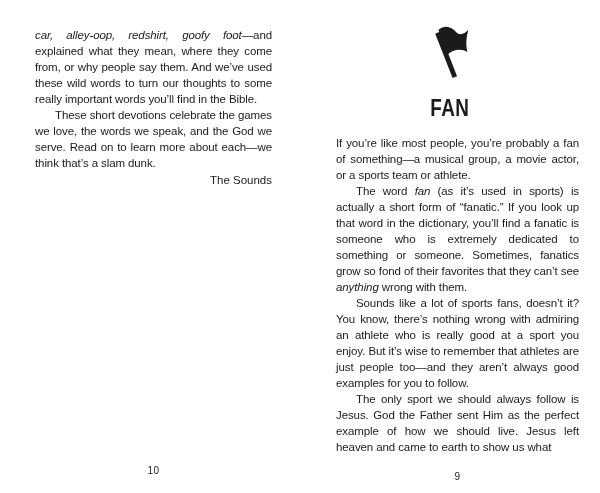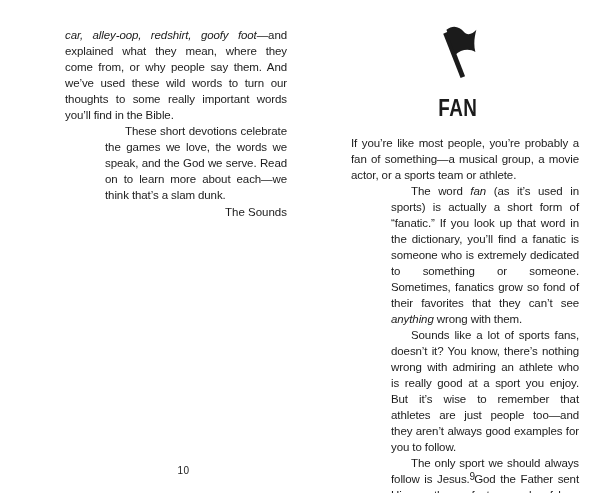--- a/index.html
+++ b/index.html
@@ -11,37 +11,36 @@
   body{
     width:600px;height:493px;
     font-family:"Liberation Sans",sans-serif;
     color:var(--ink);
     overflow:hidden;
   }
   .spread{
     display:flex;
     width:600px;height:404px;
     background:var(--paper);
-    padding-left:30px;
   }
   .page{
     position:relative;
     width:300px;height:493px;
   }
   
   .page-left .body-text{
     padding:27px 28px 0 35px;
   }
   .body-text p.para{
     font-size:11.5px;
     line-height:16px;
     letter-spacing:-0.1px;
     text-align:justify;
   }
-  .body-text p.para.indent{ text-indent:20px;margin-left:40px; }
+  .body-text p.para.indent{ text-indent:20px; }
   .body-text .ital{ font-style:italic; }
   .signature{
     padding:0 28px 0 35px;
     font-size:11.5px;
     line-height:18px;
     text-align:right;
   }
   .page-number{
     position:absolute;
     font-size:10px;

